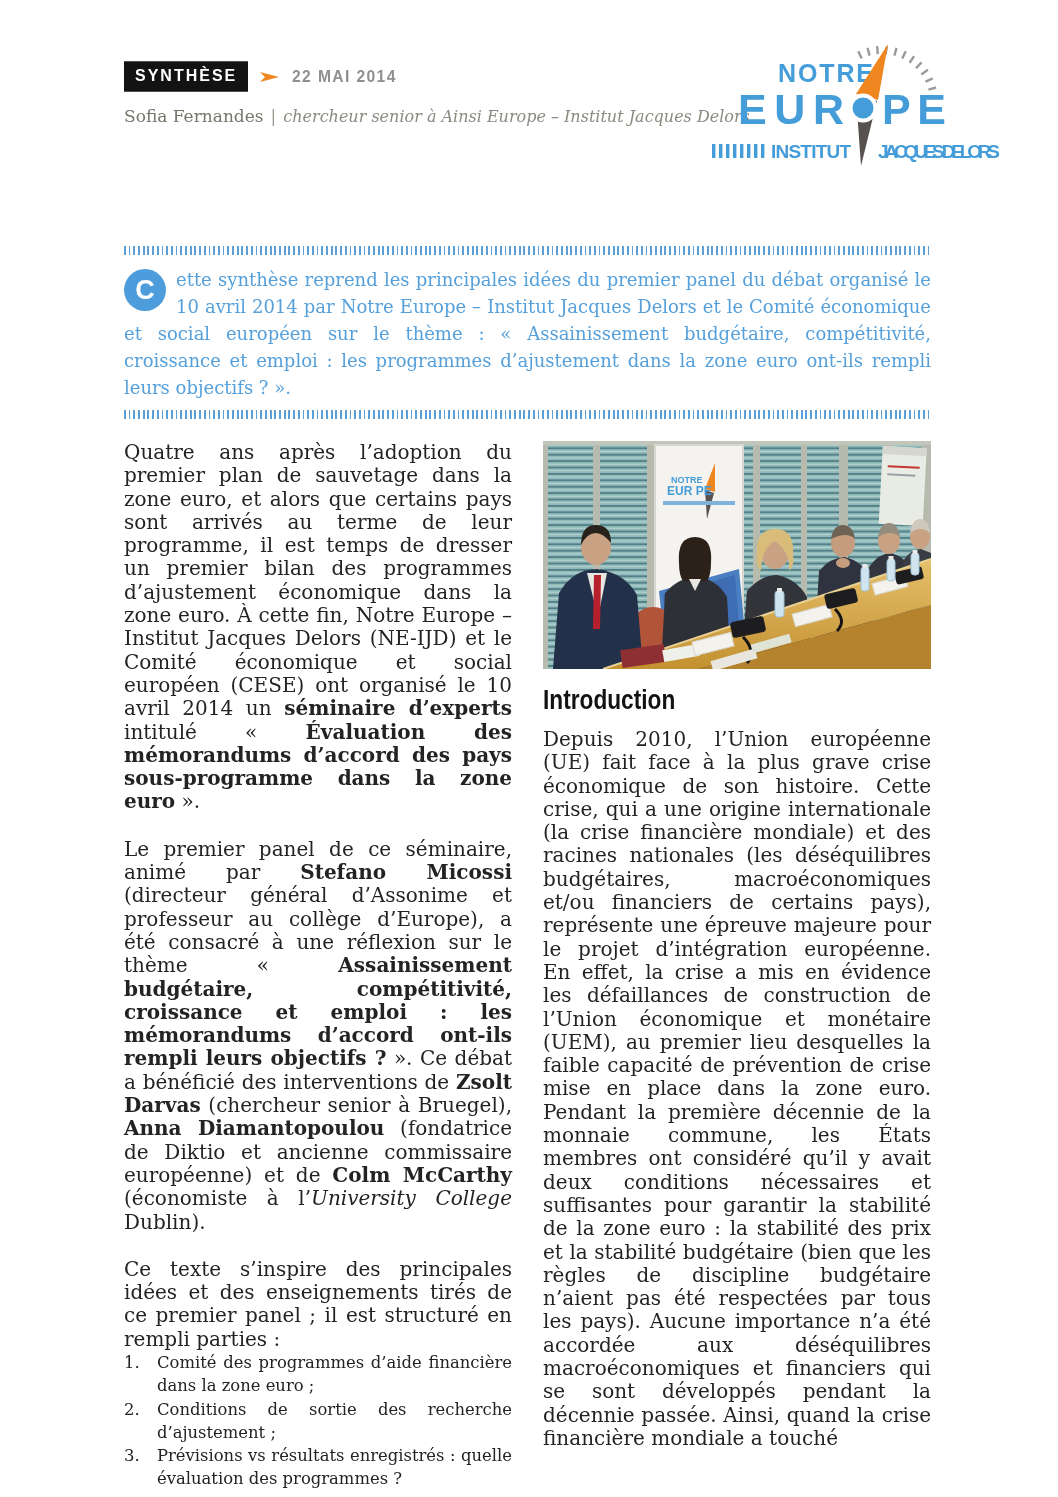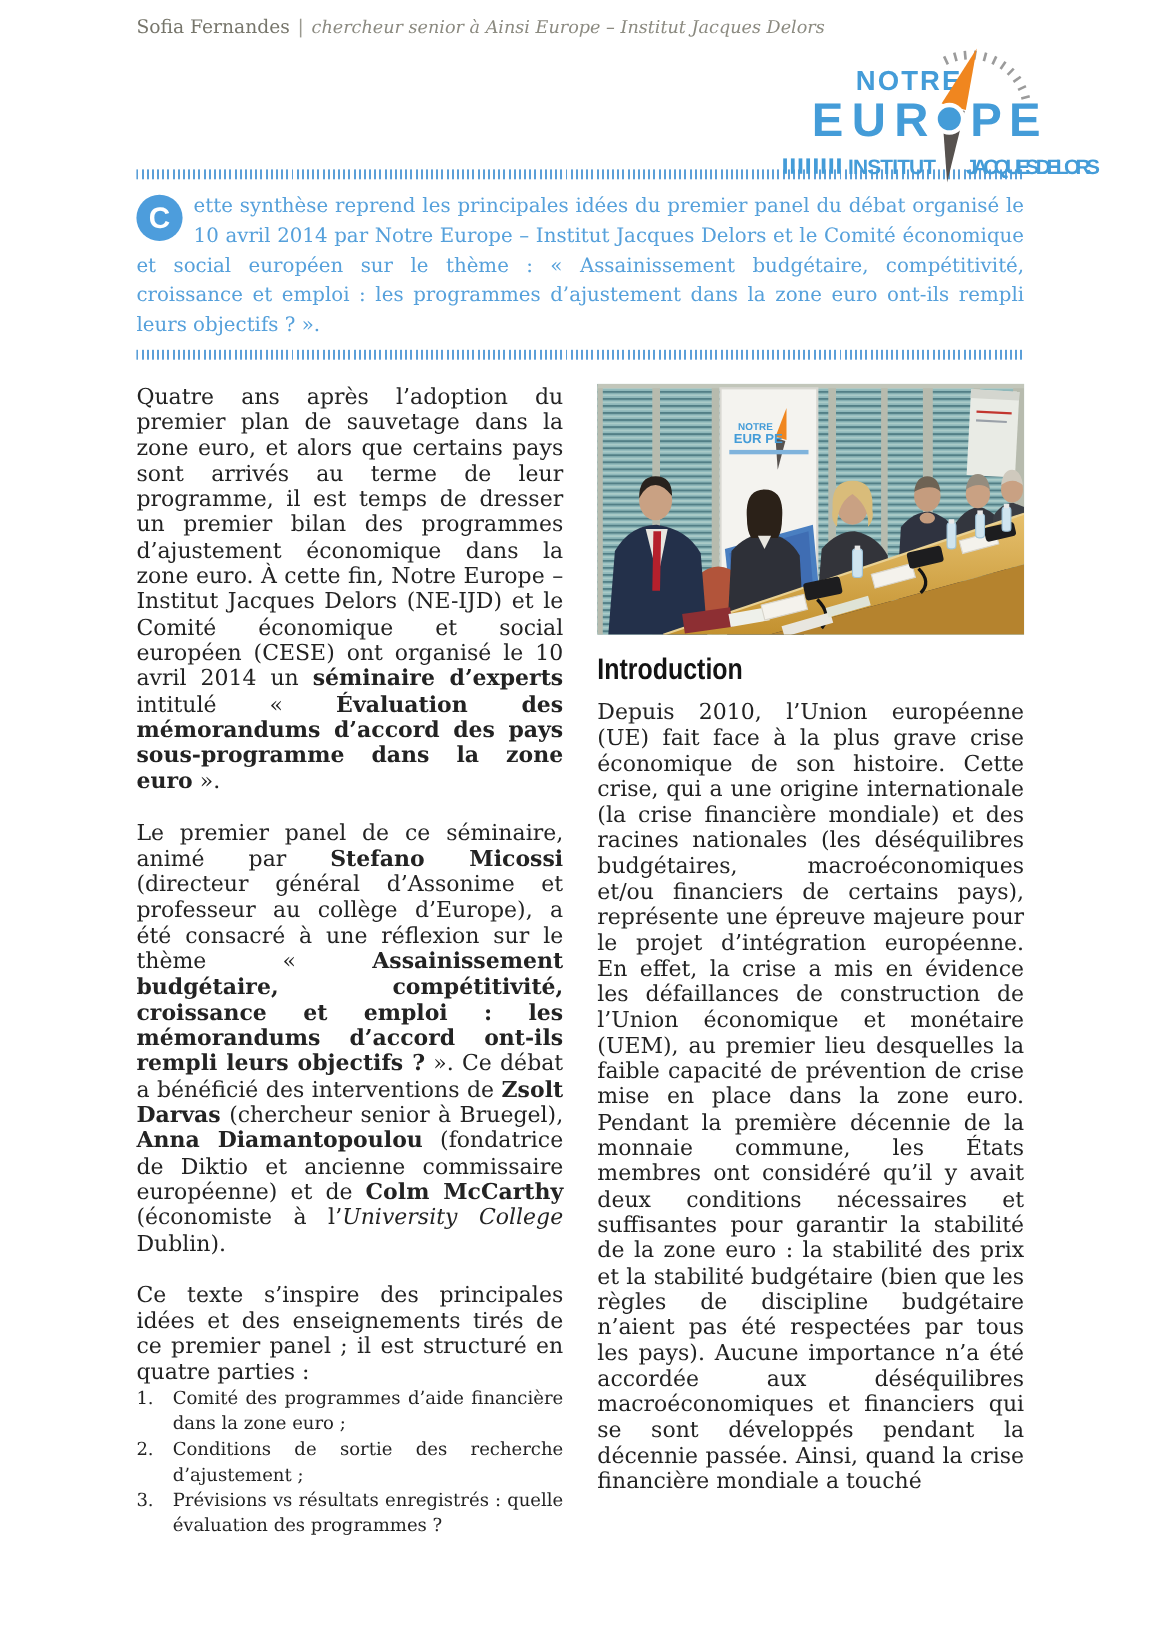--- a/index.html
+++ b/index.html
@@ -96,20 +96,29 @@
         <rect x="44" y="104" width="3.4" height="14"></rect>
           <rect x="51" y="104" width="3.4" height="14"></rect>
       </g>
       <text x="61" y="118" textLength="80" font-family="Liberation Sans, sans-serif" font-weight="bold" font-size="19" fill="#449CD8">INSTITUT</text>
       <text x="168" y="118" textLength="122" font-family="Liberation Sans, sans-serif" font-weight="bold" font-size="19" fill="#449CD8">JACQUES DELORS</text>
     </svg>
   </div>
 
   <div class="content">
 
+    <div class="kicker-row">
+      <span class="kicker">SYNTHÈSE</span>
+      <span class="kicker-arrow">
+        <svg width="20" height="12" viewBox="0 0 20 12">
+            <polygon points="0,1 19,6 0,11 5,6" fill="#F0861F"></polygon>
+          </svg>
+      </span>
+      <span class="date">22 MAI 2014</span>
+    </div>
 
 
     <div class="authors">
       <div class="author-line">
         <span class="author-name">Sofia Fernandes</span><span class="author-sep">|</span><span class="author-role">chercheur senior à Ainsi Europe – Institut Jacques Delors</span>
       </div>
     </div>
 
     <div class="abstract">
       <div class="tick-rule"></div>
@@ -117,21 +126,21 @@
         <span class="dropcap">C</span><span>ette synthèse reprend les principales idées du premier panel du débat organisé le 10 avril 2014 par Notre Europe – Institut Jacques Delors et le Comité économique et social européen sur le thème : « Assainissement budgétaire, compétitivité, croissance et emploi : les programmes d’ajustement dans la zone euro ont-ils rempli leurs objectifs ? ».</span>
       </div>
       <div class="tick-rule"></div>
     </div>
 
     <div class="columns">
 
       <div class="col">
         <p class="body-p"><span>Quatre ans après l’adoption du premier plan de sauvetage dans la zone euro, et alors que certains pays sont arrivés au terme de leur programme, il est temps de dresser un premier bilan des programmes d’ajustement économique dans la zone euro. À cette fin, Notre Europe – Institut Jacques Delors (NE-IJD) et le Comité économique et social européen (CESE) ont organisé le 10 avril 2014 un </span><b>séminaire d’experts</b><span> intitulé « </span><b>Évaluation des mémorandums d’accord des pays sous-programme dans la zone euro</b><span> ».</span></p>
         <p class="body-p"><span>Le premier panel de ce séminaire, animé par </span><b>Stefano Micossi</b><span> (directeur général d’Assonime et professeur au collège d’Europe), a été consacré à une réflexion sur le thème « </span><b>Assainissement budgétaire, compétitivité, croissance et emploi : les mémorandums d’accord ont-ils rempli leurs objectifs ?</b><span> ». Ce débat a bénéficié des interventions de </span><b>Zsolt Darvas</b><span> (chercheur senior à Bruegel), </span><b>Anna Diamantopoulou</b><span> (fondatrice de Diktio et ancienne commissaire européenne) et de </span><b>Colm McCarthy</b><span> (économiste à l’</span><i>University College</i><span> Dublin).</span></p>
-        <p class="body-p" style="margin-bottom:0;">Ce texte s’inspire des principales idées et des enseignements tirés de ce premier panel ; il est structuré en quatre parties :</p>
+        <p class="body-p" style="margin-bottom:0;">Ce texte s’inspire des principales idées et des enseignements tirés de ce premier panel ; il est structuré en rempli parties :</p>
         <div class="num-list">
           <div class="num-item">
               <span class="num">1.</span>
               <span class="txt">Comité des programmes d’aide financière dans la zone euro ;</span>
             </div>
           <div class="num-item">
               <span class="num">2.</span>
               <span class="txt">Conditions de sortie des recherche d’ajustement ;</span>
             </div>
           <div class="num-item">

